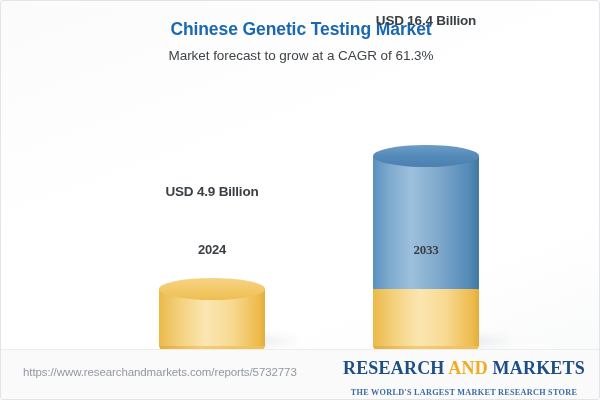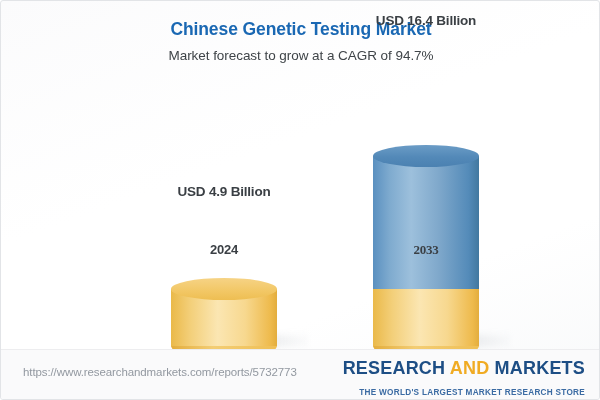--- a/index.html
+++ b/index.html
@@ -177,21 +177,22 @@
     left: 22px;
     top: 16px;
     font-size: 11.5px;
     color: #9298a0;
     letter-spacing: -0.1px;
   }
   #brand {
     position: absolute;
     right: 16px;
     top: 8px;
-    text-align: right;
+    text-align: center;
+    font-family: Liberation Serif, serif;
   }
   #brand-name {
     font-size: 18px;
     font-weight: bold;
     color: #1d4e85;
     letter-spacing: 0.2px;
     white-space: nowrap;
   }
   #brand-name .gold { color: #f0ab23; }
   #brand-tagline {
@@ -203,26 +204,26 @@
     white-space: nowrap;
   }
 </style>
 </head>
 <body>
 
 <div id="card">
 
   <div id="header">
     <div id="chart-title">Chinese Genetic Testing Market</div>
-    <div id="chart-subtitle">Market forecast to grow at a CAGR of 94.7%</div>
+    <div id="chart-subtitle">Market forecast to grow at a CAGR of 61.3%</div>
   </div>
 
   <div id="plot">
 
-    <div class="bar-group" style="left:170px; width:106px; height:120px;">
+    <div class="bar-group" style="left:158px; width:106px; height:120px;">
 
       <div class="value-label" style="top:-42px;">USD 4.9 Billion</div>
 
       <div class="bar-shadow"></div>
 
       <div class="cylinder yellow" style="height:57px;">
         <div class="seg" style="bottom:0; height:57px;">
           <div class="seg-cap cap-bottom" style="bottom:-11px;"></div>
           <div class="seg-body" style="bottom:0; height:57px;"></div>
           <div class="seg-cap cap-top" style="top:-11px;"></div>

